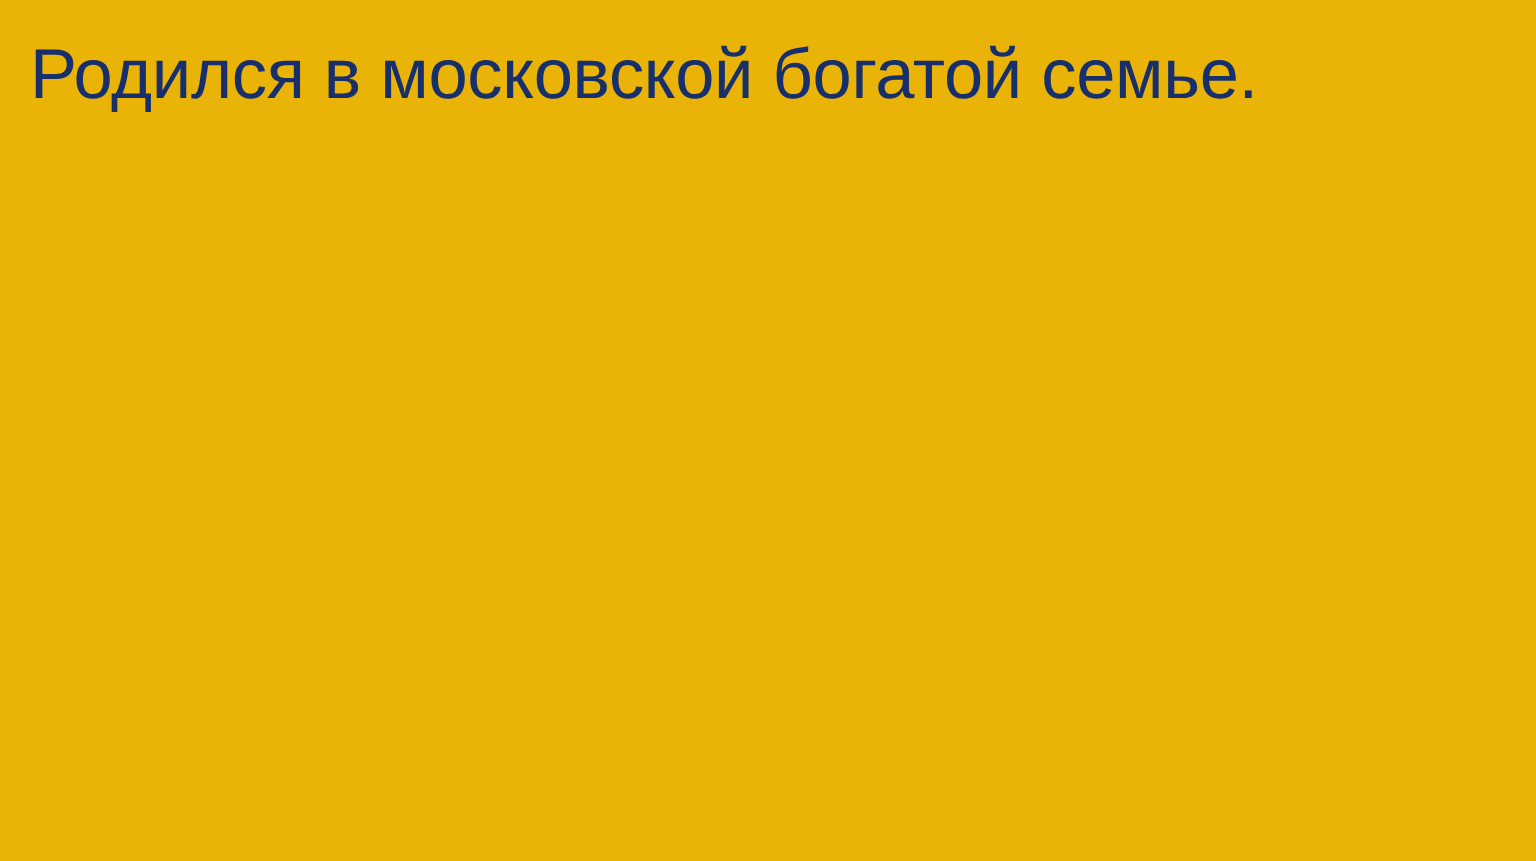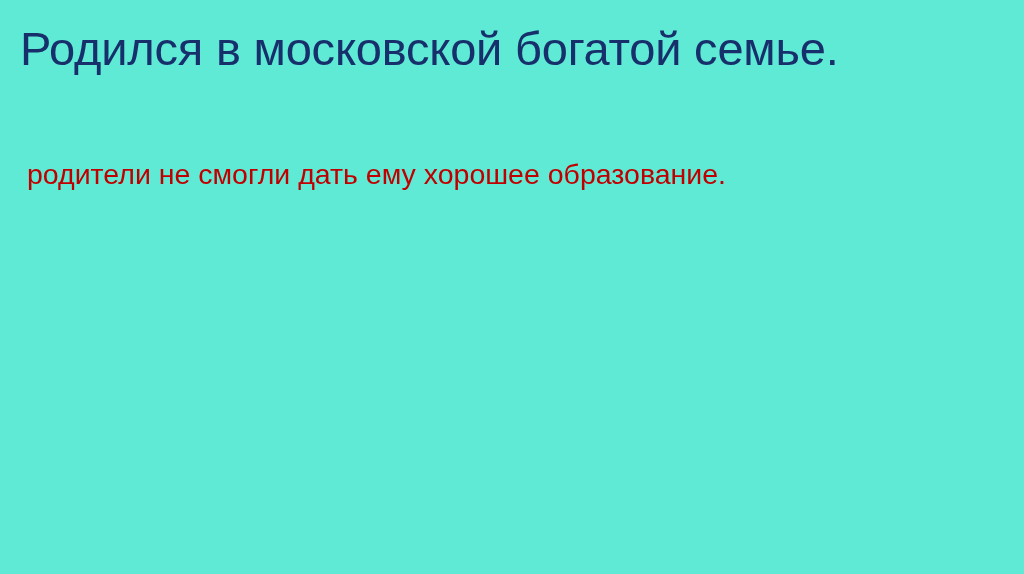--- a/index.html
+++ b/index.html
@@ -63,23 +63,22 @@
     left: 0;
     top: 250px;
     width: 1024px;
     height: 324px;
     background: transparent;
   }
 </style>
 </head>
 <body>
 
-<div id="slide" style="background: #5eead4;">
+<div id="slide" style="background: #eab308;">
 
   <h1 class="slide-title" style="color: rgb(23, 48, 107);">Родился в московской богатой семье.</h1>
 
   <div class="slide-body" style="color: rgb(192, 0, 0);">
-    <span class="body-line">родители не смогли дать ему хорошее образование.</span>
   </div>
 
   <div class="content-area"></div>
 
 </div>
 
 </body></html>

